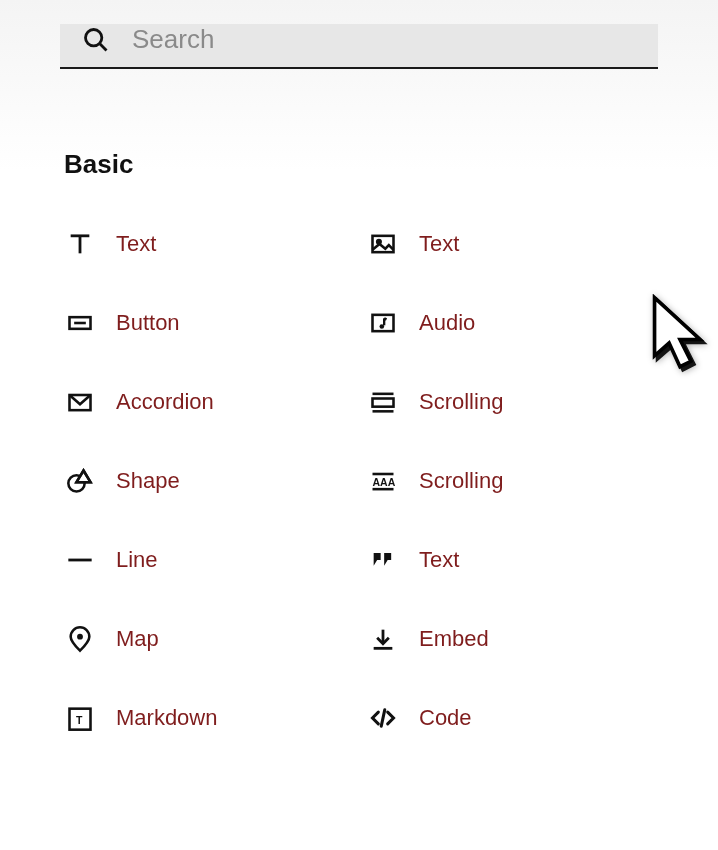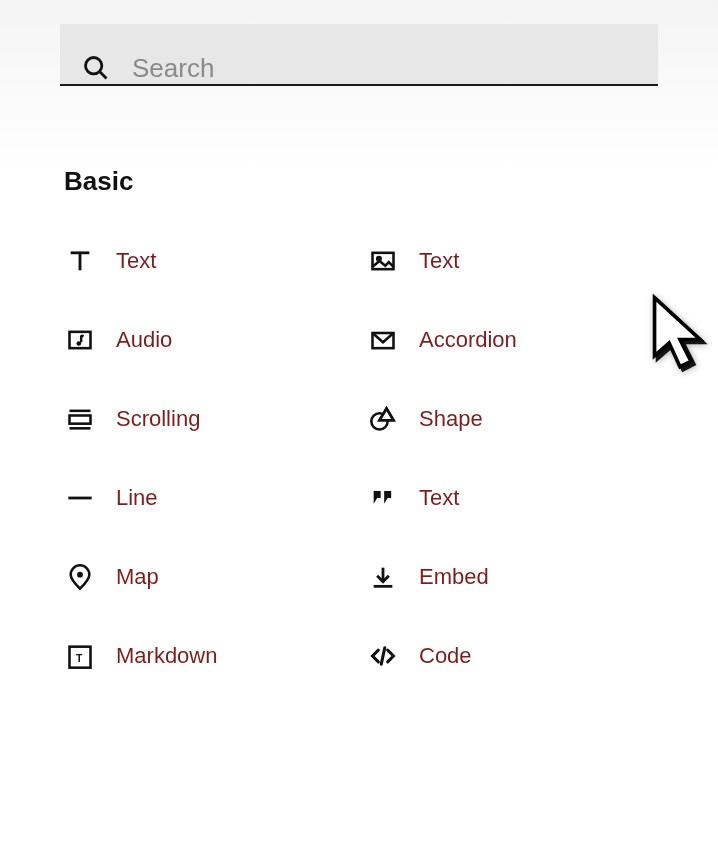--- a/index.html
+++ b/index.html
@@ -9,24 +9,24 @@
       font-family: -apple-system, BlinkMacSystemFont, "Helvetica Neue", Arial, sans-serif;
       background: linear-gradient(to bottom, #f4f4f4 0%, #ffffff 20%, #ffffff 100%);
       overflow: hidden;
       position: relative;
     }
     .panel {
       padding: 24px 60px 0 60px;
     }
     .search-bar {
       display: flex;
-      align-items: flex-end;
+      align-items: flex-start;
       background: #e7e7e7;
       border-bottom: 2px solid #1a1a1a;
-      height: 62px;
+      height: 45px;
       padding: 0 20px;
       gap: 20px;
     }
     .search-bar input {
       border: none;
       background: transparent;
       outline: none;
       font-size: 26px;
       color: #333;
       width: 100%;
@@ -108,20 +108,29 @@
       <span class="icon-wrap">
         <svg viewBox="0 0 24 24" fill="none" stroke="#111" stroke-width="2.2">
           <rect x="3" y="5" width="18" height="14"></rect>
           <circle cx="8.5" cy="10" r="1.5" fill="#111"></circle>
           <polyline points="3,17 9,12 14,16 17,13 21,17"></polyline>
         </svg>
       </span>
       <span>Text</span>
     </div>
 
+    <div class="block-item">
+      <span class="icon-wrap">
+        <svg viewBox="0 0 24 24" fill="none" stroke="#111" stroke-width="2.2">
+          <rect x="3" y="7" width="18" height="10"></rect>
+            <line x1="7" y1="12" x2="17" y2="12"></line>
+        </svg>
+      </span>
+      <span>Button</span>
+    </div>
 
     <div class="block-item">
       <span class="icon-wrap">
         <svg viewBox="0 0 24 24" fill="none" stroke="#111" stroke-width="2.2">
           <rect x="3" y="5" width="18" height="14"></rect>
           <path d="M13 8 L13 14" stroke-width="2"></path>
             <circle cx="11" cy="15" r="2" fill="#111" stroke="none"></circle>
           <path d="M13 8 L15 9"></path>
         </svg>
       </span>
@@ -150,20 +159,30 @@
 
     <div class="block-item">
       <span class="icon-wrap">
         <svg viewBox="0 0 24 24" fill="none" stroke="#111" stroke-width="2.2">
           <circle cx="9" cy="14" r="7"></circle>
           <polygon points="15,3 21,13 9,13" fill="#fff"></polygon>
           <polygon points="15,3 21,13 9,13" fill="none"></polygon>
         </svg>
       </span>
       <span>Shape</span>
+    </div>
+    <div class="block-item">
+      <span class="icon-wrap">
+        <svg viewBox="0 0 24 24" fill="none" stroke="#111" stroke-width="2.2">
+          <line x1="3" y1="6" x2="21" y2="6"></line>
+          <text x="3" y="16" font-size="9" font-weight="900" fill="#111" stroke="none" font-family="Arial">AAA</text>
+          <line x1="3" y1="19" x2="21" y2="19"></line>
+        </svg>
+      </span>
+      <span>Scrolling</span>
     </div>
 
     <div class="block-item">
       <span class="icon-wrap">
         <svg viewBox="0 0 24 24" fill="none" stroke="#111" stroke-width="2.4">
           <line x1="2" y1="12" x2="22" y2="12"></line>
         </svg>
       </span>
       <span>Line</span>
     </div>

